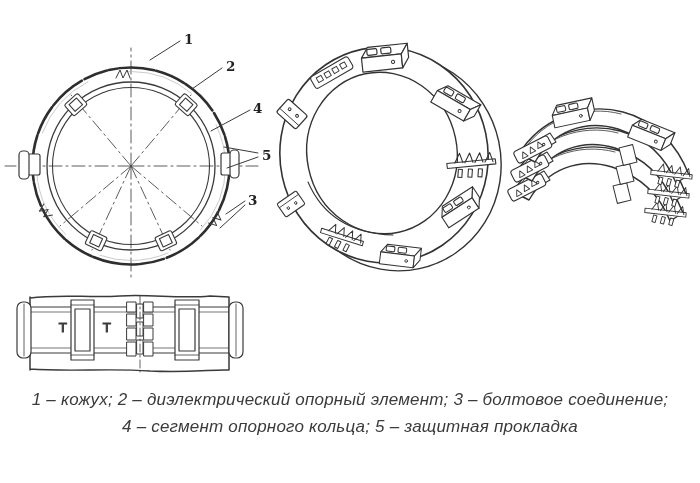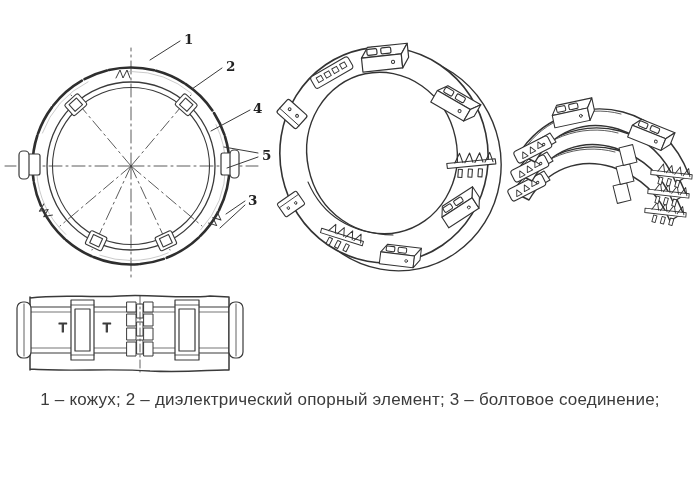--- a/index.html
+++ b/index.html
@@ -3,21 +3,21 @@
 <meta charset="utf-8">
 <style>
   html,body{margin:0;padding:0;background:#fff;}
   .page{
     position:relative;width:700px;height:483px;background:#ffffff;
     font-family:"Liberation Sans",sans-serif;overflow:hidden;
   }
   .drawing{position:absolute;left:0;top:0;}
   .caption{
     position:absolute;left:0;top:386px;width:700px;text-align:center;
-    color:#3b3b3b;font-size:17px;line-height:27px;letter-spacing:.2px;
+    color:#3b3b3b;font-size:17px;line-height:27px;letter-spacing:.2px;font-style:italic;
   }
   .caption p{margin:0;}
   svg text.callout{
     font-family:"DejaVu Serif",serif;font-weight:bold;font-size:13.5px;fill:#222;
   }
   svg text.tmark{
     font-family:"DejaVu Sans",sans-serif;font-size:12.5px;fill:#4a4a4a;
   }
 </style>
 </head>
@@ -224,15 +224,16 @@
       <line x1="140" y1="296" x2="140" y2="372" stroke-dasharray="8 3 2 3" stroke-width="0.8"></line>
     </g>
 
     <text class="tmark" x="59" y="332">T</text>
     <text class="tmark" x="103" y="332">T</text>
   </g>
 </svg>
 
 <div class="caption">
   <p>1 – кожух; 2 – диэлектрический опорный элемент; 3 – болтовое соединение;</p>
+  <p>4 – сегмент опорного кольца; 5 – защитная прокладка</p>
 </div>
 
 </div>
 
 </body></html>

